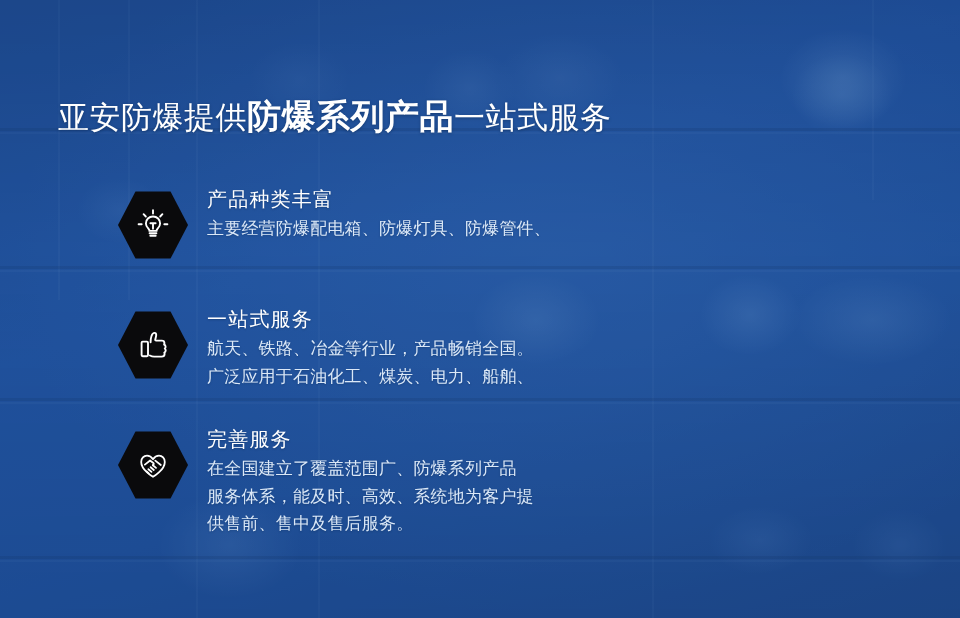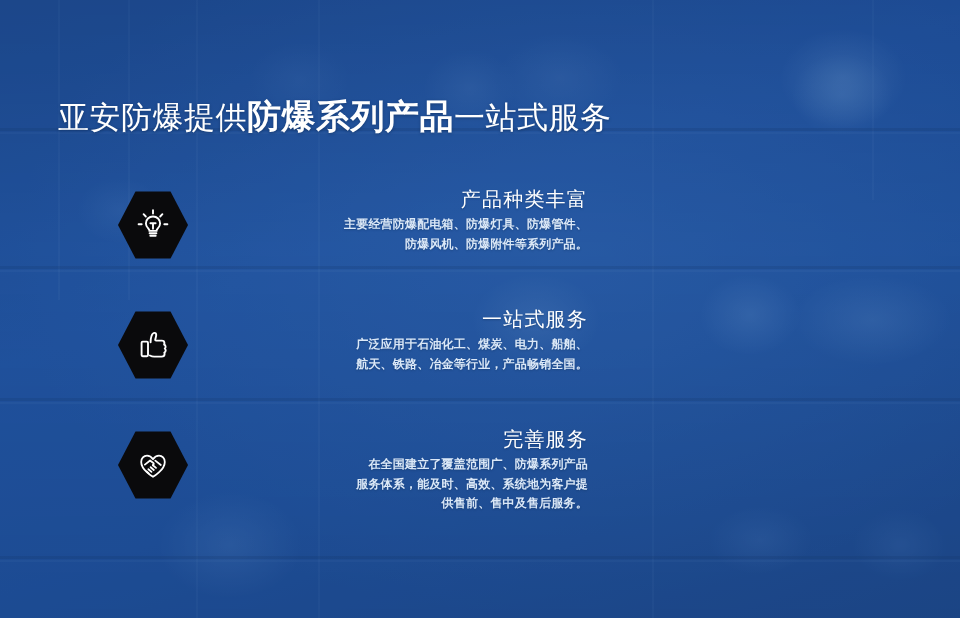--- a/index.html
+++ b/index.html
@@ -85,21 +85,20 @@
     font-size: 34px;
     font-weight: 700;
     line-height: 1;
   }
 
   .features {
     position: absolute;
     left: 118px;
     top: 185px;
     width: 470px;
-    text-align: right;
   }
   .feature {
     position: relative;
     min-height: 92px;
     margin-bottom: 28px;
   }
   .feature:last-child { margin-bottom: 0; margin-top: 23px; }
 
   .hexwrap {
     position: absolute;
@@ -127,22 +126,22 @@
     color: #ffffff;
     font-size: 20px;
     font-weight: 400;
     line-height: 1.22;
     letter-spacing: 1.2px;
     margin: 0 0 4px 0;
     text-shadow: 0 1px 2px rgba(10,35,70,.35);
   }
   .fdesc {
     color: #dbe8f7;
-    font-size: 12px;
-    font-weight: 700;
+    font-size: 17px;
+    font-weight: 400;
     line-height: 1.62;
     letter-spacing: .2px;
     margin: 0;
     text-shadow: 0 1px 2px rgba(10,35,70,.30);
   }
   .fdesc span { display: block; }
 </style>
 </head>
 <body>
 
@@ -188,41 +187,40 @@
                 <path d="M20 18.2v5.6M17.4 18.2h5.2"></path>
                 <path d="M20 5.3v3.2M10.6 9.2l2.2 2.3M29.4 9.2l-2.2 2.3M5.6 19.3h3.1M34.4 19.3h-3.1"></path>
               </g>
             </svg>
           </div>
         </div>
         <div class="ftext">
           <p class="ftitle">产品种类丰富</p>
           <p class="fdesc">
             <span>主要经营防爆配电箱、防爆灯具、防爆管件、</span>
-            <span>防爆风机、防爆附件等系列产品。</span>
           </p>
         </div>
       </div>
 
       <div class="feature">
         <div class="hexwrap">
           <div class="hex">
             <svg width="40" height="40" viewBox="0 0 40 40">
               <g fill="none" stroke="#ffffff" stroke-width="1.9" stroke-linejoin="round" stroke-linecap="round">
                 <path d="M17.6 17.3c0-2.5.3-4.6.9-6.3.7-2 1.9-3.1 3.1-3.1 1 0 1.6.7 1.6 2.1 0 1.3-.6 3.1-.9 4.3-.2.8 0 1.3.9 1.3h5.6c1.6 0 2.6 1 2.6 2.4 0 .6-.1 1-.3 1.5 1 .4 1.5 1.2 1.5 2.2 0 .8-.3 1.5-.8 1.9.6.5.9 1.1.9 1.9 0 1-.5 1.8-1.4 2.2.2.4.3.8.3 1.3 0 1.5-1.1 2.6-3 2.6h-7.4c-1.6 0-3-.4-4.3-1.1"></path>
                 <rect x="8.6" y="16.6" width="6.4" height="14.6" rx="1.1"></rect>
               </g>
             </svg>
           </div>
         </div>
         <div class="ftext">
           <p class="ftitle">一站式服务</p>
           <p class="fdesc">
+            <span>航天、铁路、冶金等行业，产品畅销全国。</span>
             <span>广泛应用于石油化工、煤炭、电力、船舶、</span>
-            <span>航天、铁路、冶金等行业，产品畅销全国。</span>
           </p>
         </div>
       </div>
 
       <div class="feature">
         <div class="hexwrap">
           <div class="hex">
             <svg width="40" height="40" viewBox="0 0 40 40">
               <g fill="none" stroke="#ffffff" stroke-width="1.8" stroke-linejoin="round" stroke-linecap="round">
                 <path d="M20 31.8S8.2 25.1 8.2 16.9c0-3.5 2.6-6.2 5.8-6.2 2.5 0 4.6 1.5 6 3.6 1.4-2.1 3.5-3.6 6-3.6 3.2 0 5.8 2.7 5.8 6.2 0 8.2-11.8 14.9-11.8 14.9z"></path>

